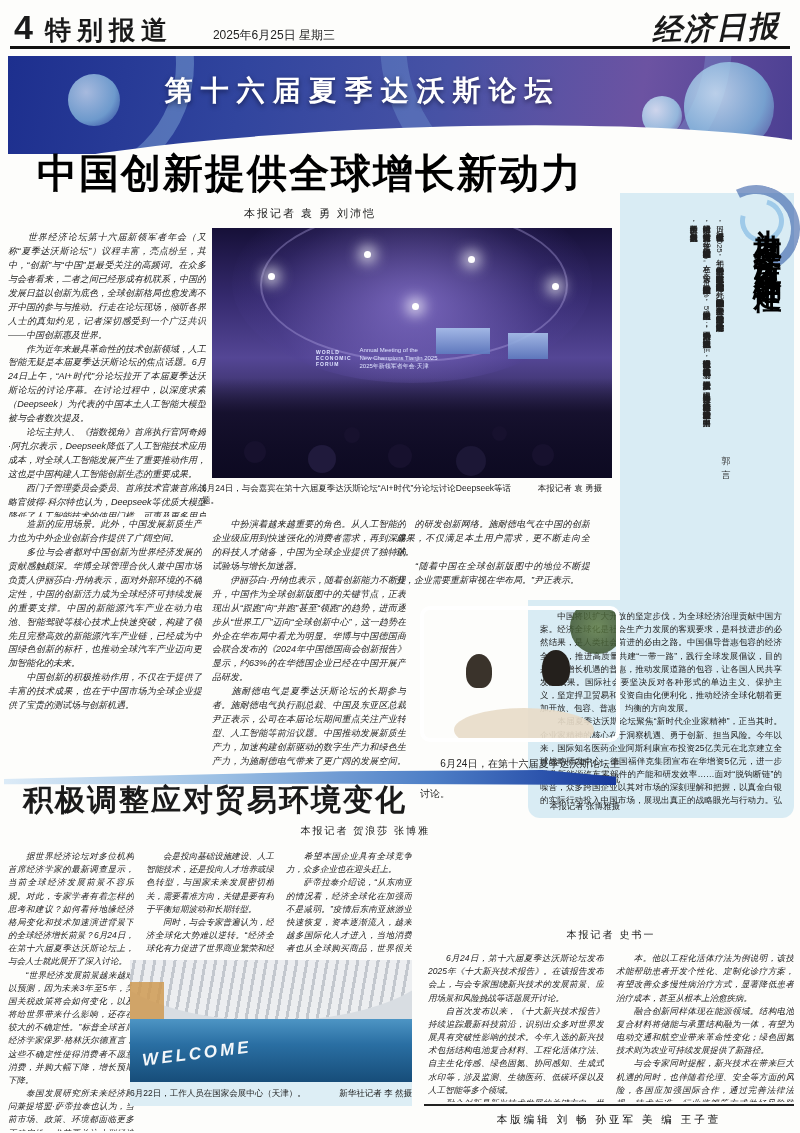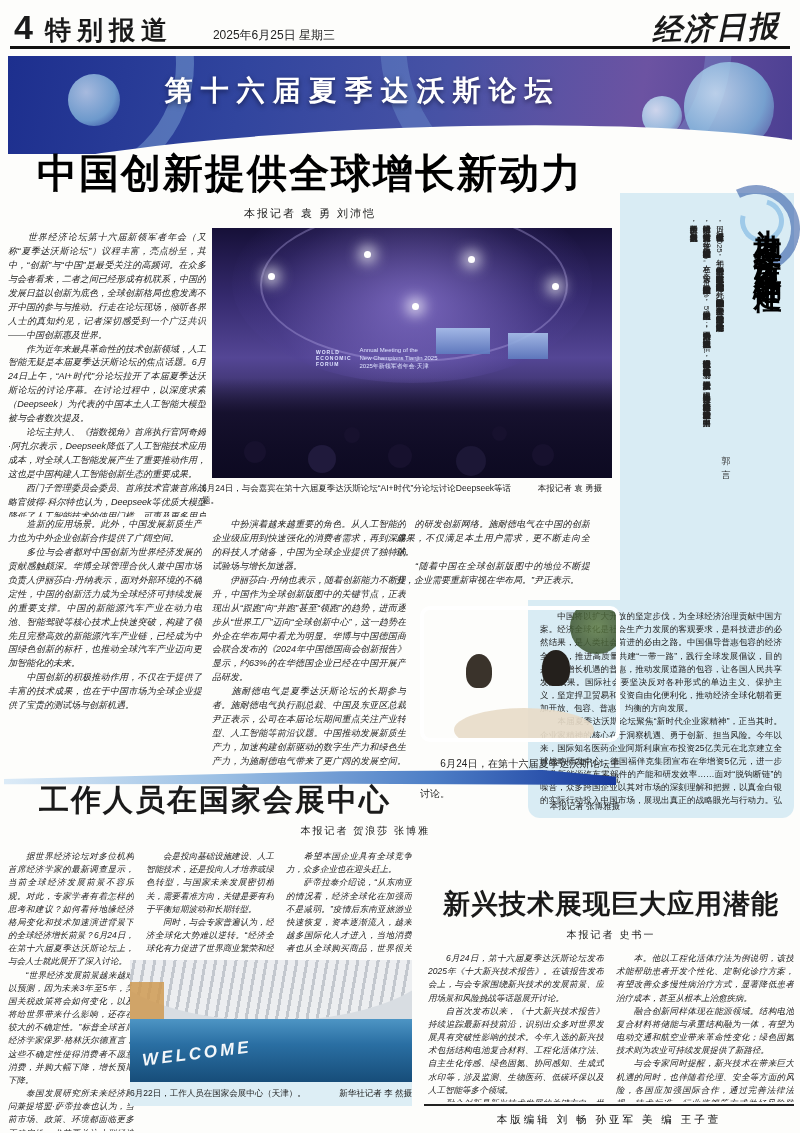--- a/index.html
+++ b/index.html
@@ -205,21 +205,21 @@
       <div class="p1"></div>
       <div class="p2"></div>
       <div class="tbl"></div>
     </div>
     <div class="inset-cap">　　6月24日，在第十六届夏季达沃斯论坛主会场国家会展中心（天津），与会嘉宾在交流讨论。</div>
     <div class="inset-credit">本报记者 张博雅摄</div>
   </div>
 
   <div class="divider-swoosh"></div>
 
-  <div class="headline2">工作人员在国家会展中心</div>
+  <div class="headline2">积极调整应对贸易环境变化</div>
   <div class="byline2">本报记者 贺浪莎 张博雅</div>
   <div class="bodytxt a2c1">　　据世界经济论坛对多位机构首席经济学家的最新调查显示，当前全球经济发展前景不容乐观。对此，专家学者有着怎样的思考和建议？如何看待地缘经济格局变化和技术加速演进背景下的全球经济增长前景？6月24日，在第十六届夏季达沃斯论坛上，与会人士就此展开了深入讨论。
 　　“世界经济发展前景越来越难以预测，因为未来3年至5年，美国关税政策将会如何变化，以及将给世界带来什么影响，还存在较大的不确定性。”标普全球首席经济学家保罗·格林沃尔德直言，这些不确定性使得消费者不愿意消费，并购大幅下降，增长预期下降。
 　　泰国发展研究所未来经济顾问兼提塔盟·萨帝拉泰也认为，当前市场、政策、环境都面临更多不确定性，尤其要关注小型经济体因此受到的影响。
 　　“虽然世界经济前景充满不确定性，但中国经济运行总体平稳，高质量发展态势持续，展现出较强的韧性和活力，反映中国实施宏观政策及时有效，尤其是拉动消费和投资效果明显，为世界经济增长贡献了确定性。”北京大学国家发展研究院院长黄益平表示。
 　　受美国关税政策、地缘冲突等因素影响，未来全球贸易环境将面临严峻挑战，世界各国都要积极调整来应对新的贸易环境。
 　　黄益平认为，中国要实施更加积极的财政政策，主动应对外部不确定性。
 　　“国家财政政策要注重质的提升，而不仅仅是量的扩张。”萨帝拉泰认为，财政应</div>
   <div class="bodytxt a2c2">　　会是投向基础设施建设、人工智能技术，还是投向人才培养或绿色转型，与国家未来发展密切相关，需要看准方向，关键是要有利于平衡短期波动和长期转型。
 　　同时，与会专家普遍认为，经济全球化大势难以逆转。“经济全球化有力促进了世界商业繁荣和经济发展，当前这个进程受阻，是众多跨国企业不愿意看到的局面，因为他们的业务及其增长都是基于经济全球化。”波士顿咨询集团董事总经理兼高级合伙人阿帕郎·巴拉德瓦杰表示，很多国家包括欧洲和“全球南方”国家，都在鼓励本国企业参与全球化竞争，</div>
@@ -231,21 +231,20 @@
     <div class="ceiling"></div>
     <div class="wall"></div>
     <div class="pool"></div>
     <div class="welcome">WELCOME</div>
   </div>
   <div class="cap2">
     <span class="cap">6月22日，工作人员在国家会展中心（天津）。</span>
     <span class="credit">新华社记者 李 然摄</span>
   </div>
 
-  <div class="headline3">新兴技术展现巨大应用潜能</div>
   <div class="byline3">本报记者 史书一</div>
   <div class="bodytxt a3c1">　　6月24日，第十六届夏季达沃斯论坛发布2025年《十大新兴技术报告》。在该报告发布会上，与会专家围绕新兴技术的发展前景、应用场景和风险挑战等话题展开讨论。
 　　自首次发布以来，《十大新兴技术报告》持续追踪最新科技前沿，识别出众多对世界发展具有突破性影响的技术。今年入选的新兴技术包括结构电池复合材料、工程化活体疗法、自主生化传感、绿色固氮、协同感知、生成式水印等，涉及监测、生物医药、低碳环保以及人工智能等多个领域。
 　　融合创新是新兴技术发展的关键方向。世界经济论坛执行董事蒋睿杰指出，本次十大新兴技术的遴选综合考虑了技术新颖性、影响力、成熟度等因素，许多新兴技术的底层技术在此前早已存在，随着行业、跨领域技术以全新方式整合后，便展现出巨大发展潜力与新的应用潜能，将助力全球应对挑战，提升世界连接性与安全性。
 　　生物技术成为焦点领域。在本届论坛发布的十大新兴技术中，多项技术属于生物技术领域或与之密切相关。韩国科学技术院高级研究副校长李相烨认为，生物技术的进步将显著降低各类疾病的治疗成</div>
   <div class="bodytxt a3c2">　　本。他以工程化活体疗法为例说明，该技术能帮助患者开发个性化、定制化诊疗方案，有望改善众多慢性病治疗方式，显著降低患者治疗成本，甚至从根本上治愈疾病。
 　　融合创新同样体现在能源领域。结构电池复合材料将储能与承重结构融为一体，有望为电动交通和航空业带来革命性变化；绿色固氮技术则为农业可持续发展提供了新路径。
 　　与会专家同时提醒，新兴技术在带来巨大机遇的同时，也伴随着伦理、安全等方面的风险，各国应加强国际合作，通过完善法律法规、技术标准、行业监管等方式做好风险防控，确保科技向善。</div>
 
   <div class="footer">本版编辑 刘 畅 孙亚军 美 编 王子萱</div>

